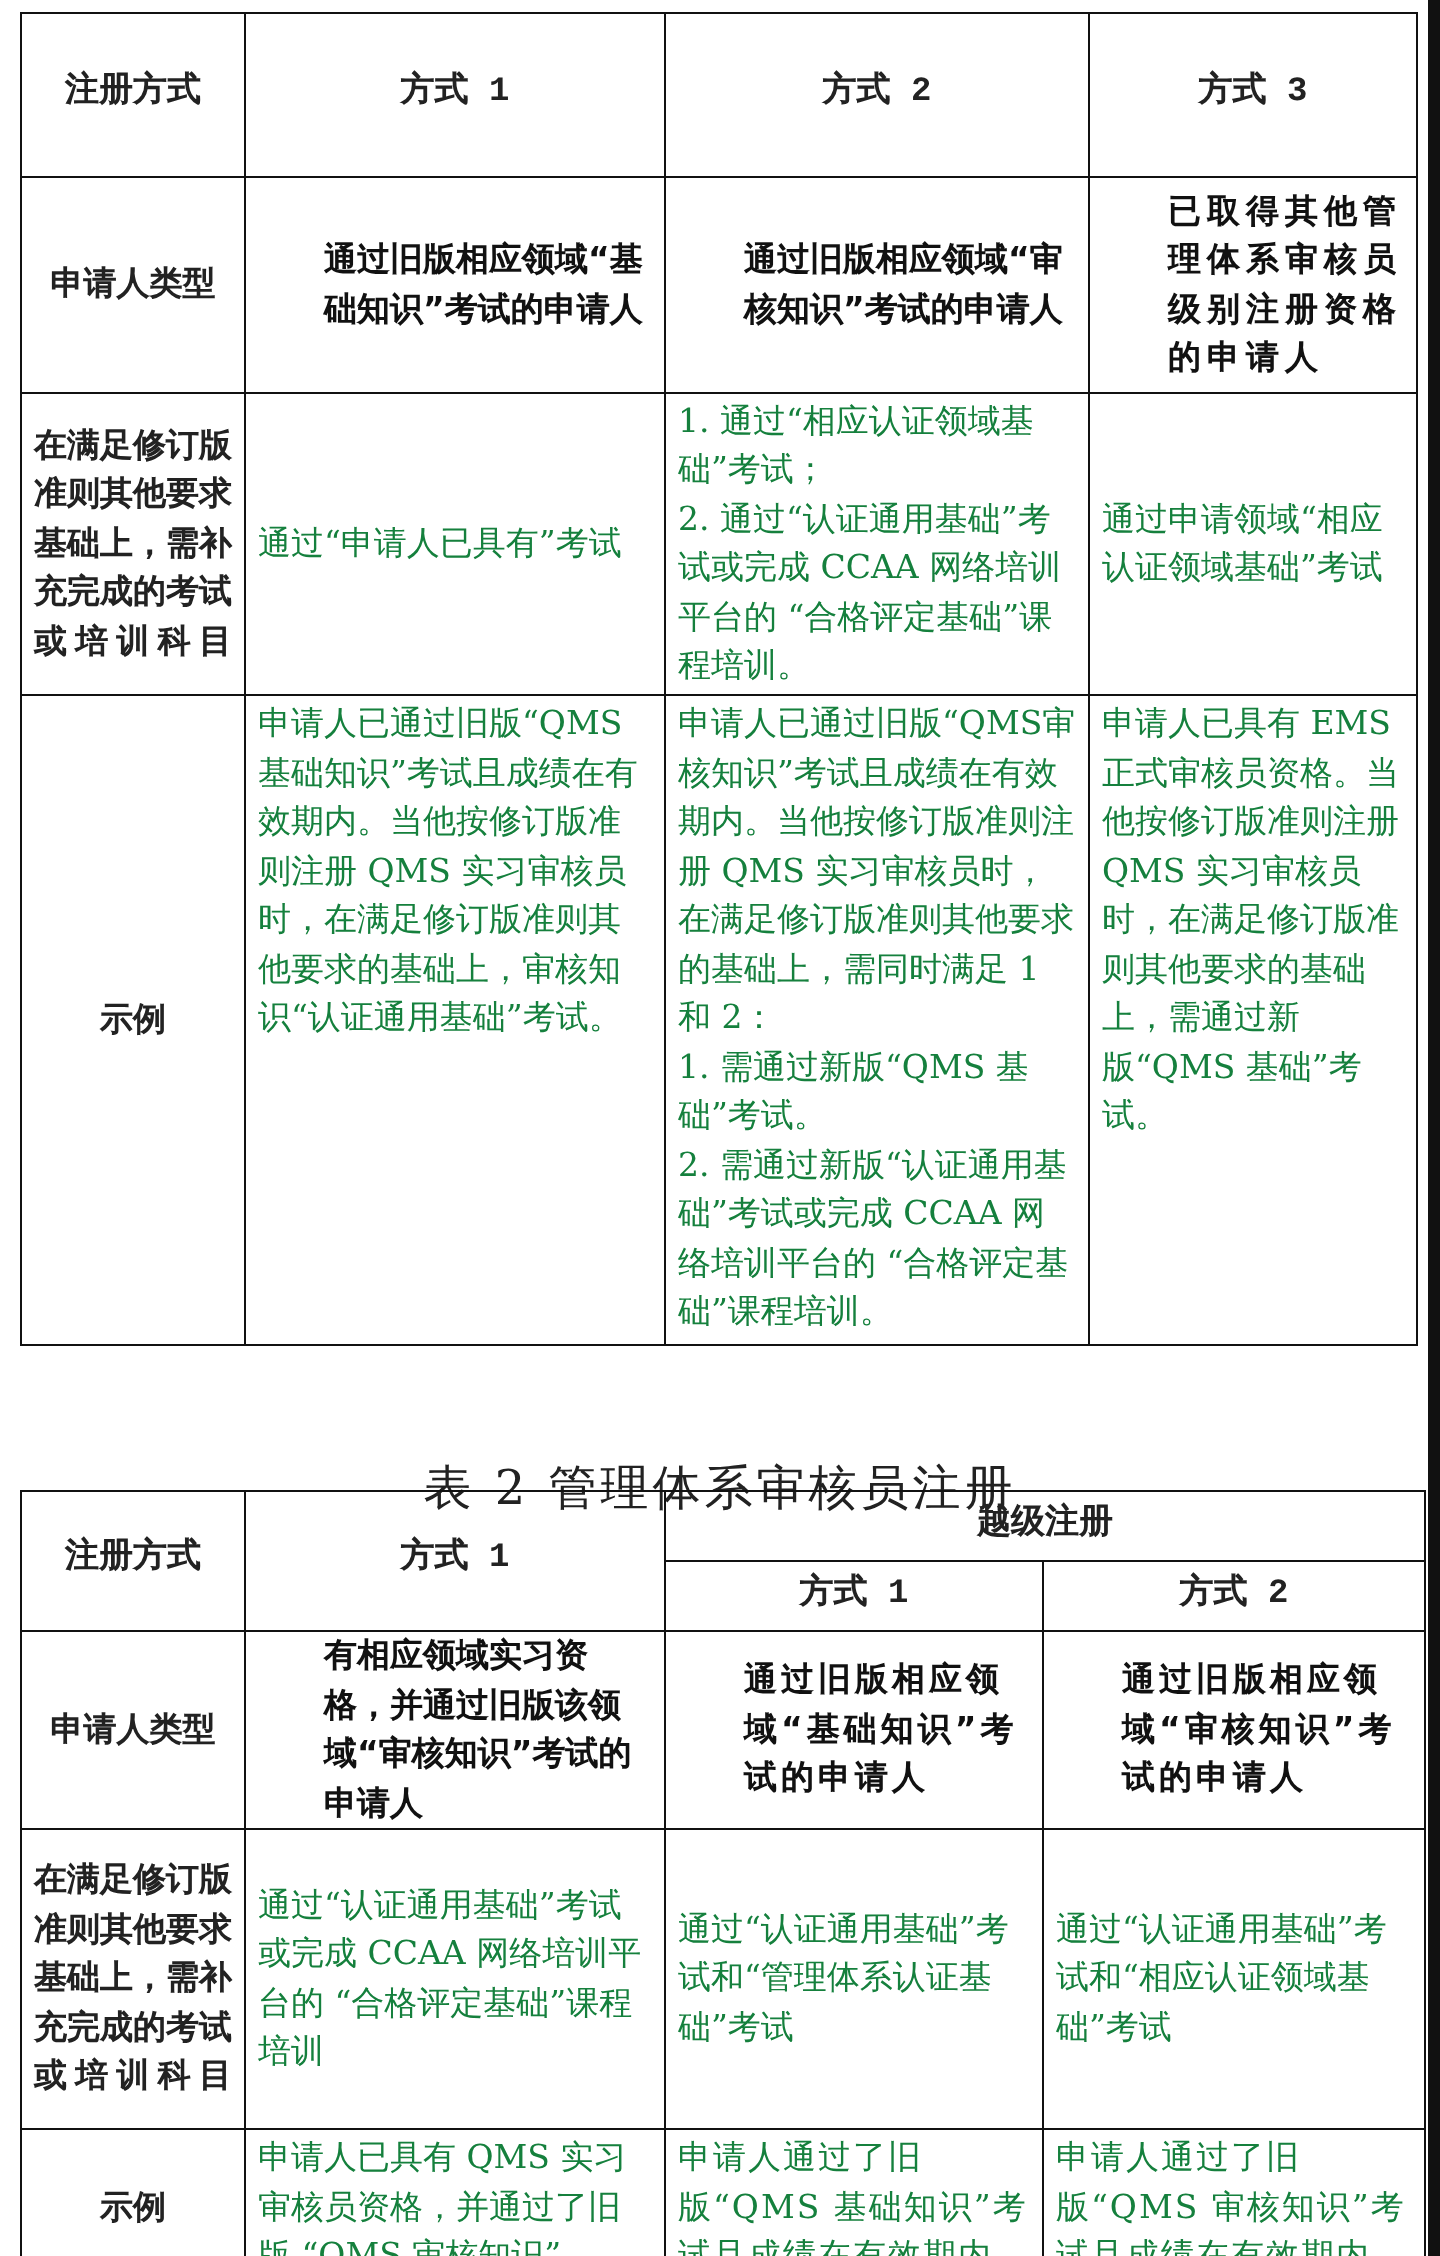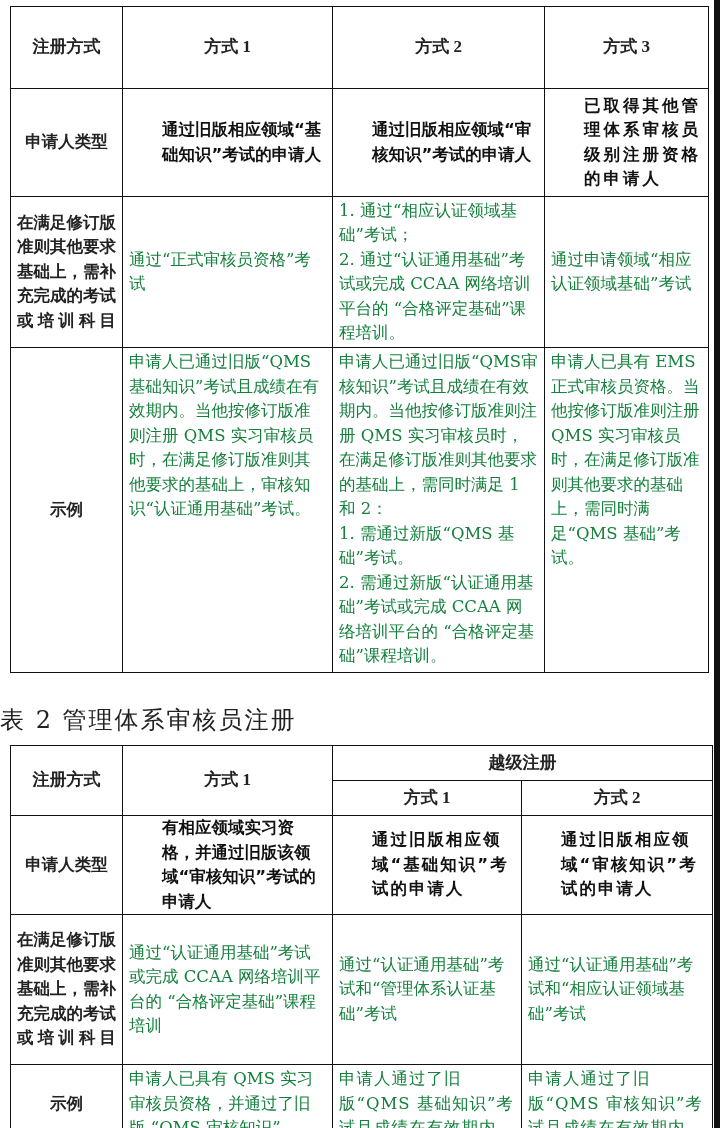--- a/index.html
+++ b/index.html
@@ -12,33 +12,33 @@
   .edge-bar {
     position: absolute; right: 0; top: 0; width: 6px; height: 1128px; background: #111;
   }
   table {
     position: absolute; border-collapse: collapse; table-layout: fixed;
   }
   td {
     border: 1.5px solid #111; vertical-align: middle; padding: 0 6px;
     font-size: 16.5px; line-height: 24.5px;
   }
-  .hdr { text-align: center; font-weight: bold; font-size: 17px; font-family: Liberation Serif, serif; }
-  .rowlabel { text-align: center; font-weight: bold; font-family: Liberation Serif, serif; font-size: 16.5px; line-height: 24.5px; }
+  .hdr { text-align: center; font-weight: bold; font-size: 17px; font-family: Liberation Mono, monospace; }
+  .rowlabel { text-align: center; font-weight: bold; font-family: Liberation Sans, sans-serif; font-size: 16.5px; line-height: 24.5px; }
   .rowlabel.justify { text-align: justify; text-align-last: justify; padding: 0 6px; margin-left: 38px; }
   .bold { font-weight: bold; font-family: "DejaVu Sans", "Liberation Sans", sans-serif; color: #111; padding-left: 39px; }
   .light { color: #15803d; font-weight: normal; }
   .cell-text { white-space: pre-line; display: block; }
   .top { vertical-align: top; padding-top: 2px; }
 
   #t1 { left: 10px; top: 6px; width: 698px; }
   #t2 { left: 10px; top: 745px; width: 702px; }
 
   .caption {
-    position: absolute; left: 0; width: 720px; top: 704px; 
+    position: absolute; left: 0; width: 720px; top: 728px; text-align: center;
     font-size: 24px; letter-spacing: 2px; color: #222;
     font-family: "DejaVu Serif", "Liberation Serif", serif;
   }
 </style>
 </head>
 <body>
 
 <div class="edge-bar"></div>
 
 <table id="t1">
@@ -56,36 +56,36 @@
     <td class="hdr">方式 3</td>
   </tr>
   <tr style="height:108px">
     <td class="rowlabel">申请人类型</td>
     <td class="bold">通过旧版相应领域“基础知识”考试的申请人</td>
     <td class="bold">通过旧版相应领域“审核知识”考试的申请人</td>
     <td class="bold" style="letter-spacing:3px">已取得其他管理体系审核员级别注册资格的申请人</td>
   </tr>
   <tr style="height:151px">
     <td class="rowlabel justify">在满足修订版准则其他要求基础上，需补充完成的考试或培训科目</td>
-    <td class="light">通过“正式审核员资格”考试</td>
+    <td class="light">通过“申请人已具有”考试</td>
     <td class="light">
           <span class="cell-text">1. 通过“相应认证领域基础”考试；
 2. 通过“认证通用基础”考试或完成 CCAA 网络培训平台的 “合格评定基础”课程培训。</span>
         </td>
     <td class="light">通过申请领域“相应认证领域基础”考试</td>
   </tr>
   <tr style="height:325px">
     <td class="rowlabel">示例</td>
     <td class="light top">申请人已通过旧版“QMS基础知识”考试且成绩在有效期内。当他按修订版准则注册 QMS 实习审核员时，在满足修订版准则其他要求的基础上，审核知识“认证通用基础”考试。</td>
     <td class="light top">
           <span class="cell-text">申请人已通过旧版“QMS审核知识”考试且成绩在有效期内。当他按修订版准则注册 QMS 实习审核员时，在满足修订版准则其他要求的基础上，需同时满足 1 和 2：
 1. 需通过新版“QMS 基础”考试。
 2. 需通过新版“认证通用基础”考试或完成 CCAA 网络培训平台的 “合格评定基础”课程培训。</span>
         </td>
-    <td class="light top">申请人已具有 EMS 正式审核员资格。当他按修订版准则注册 QMS 实习审核员时，在满足修订版准则其他要求的基础上，需同时满足“QMS 基础”考试。</td>
+    <td class="light top">申请人已具有 EMS 正式审核员资格。当他按修订版准则注册 QMS 实习审核员时，在满足修订版准则其他要求的基础上，需通过新版“QMS 基础”考试。</td>
   </tr>
 </tbody>
   </table>
 
 <div class="caption">表 2 管理体系审核员注册</div>
 
 <table id="t2">
   <colgroup>
     <col style="width:112px">
       <col style="width:210px">

